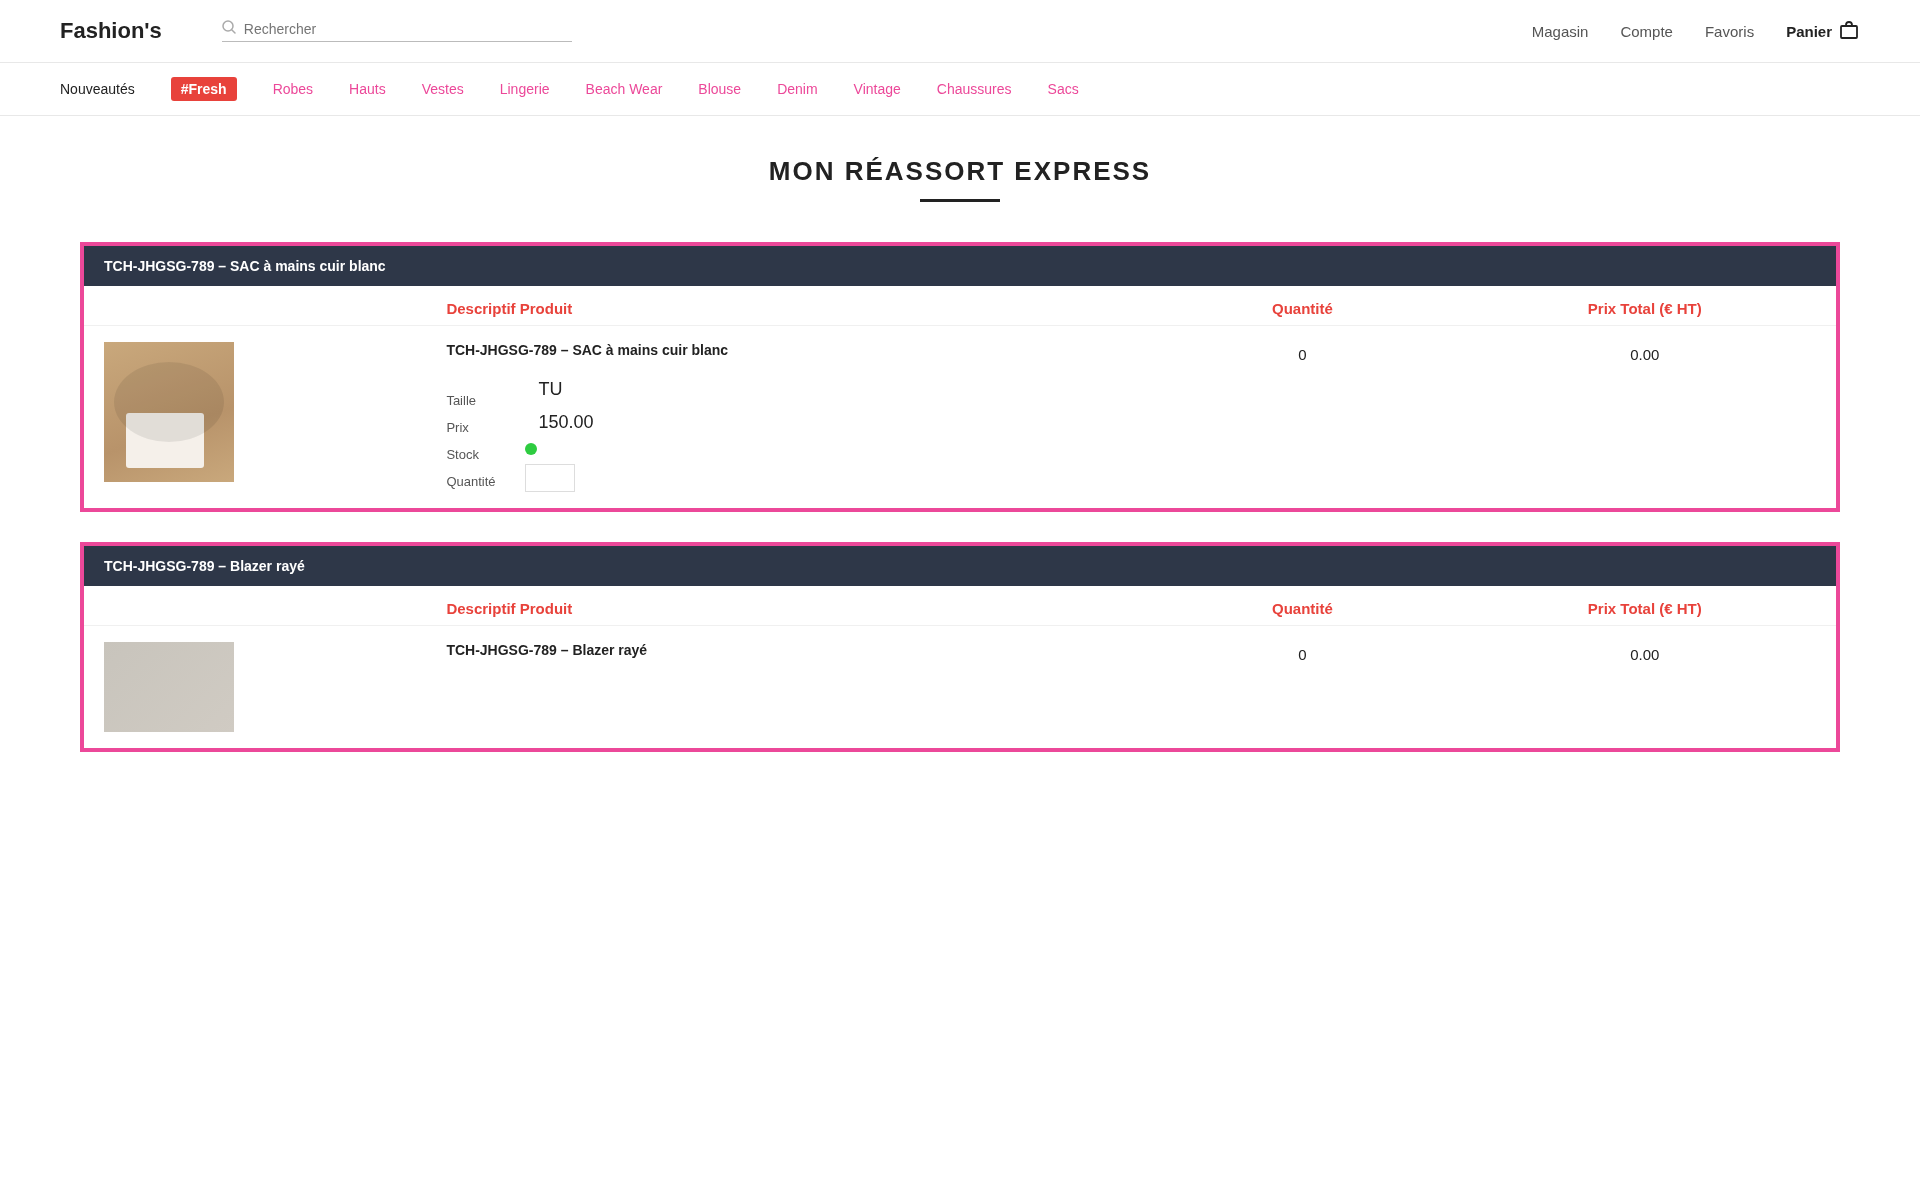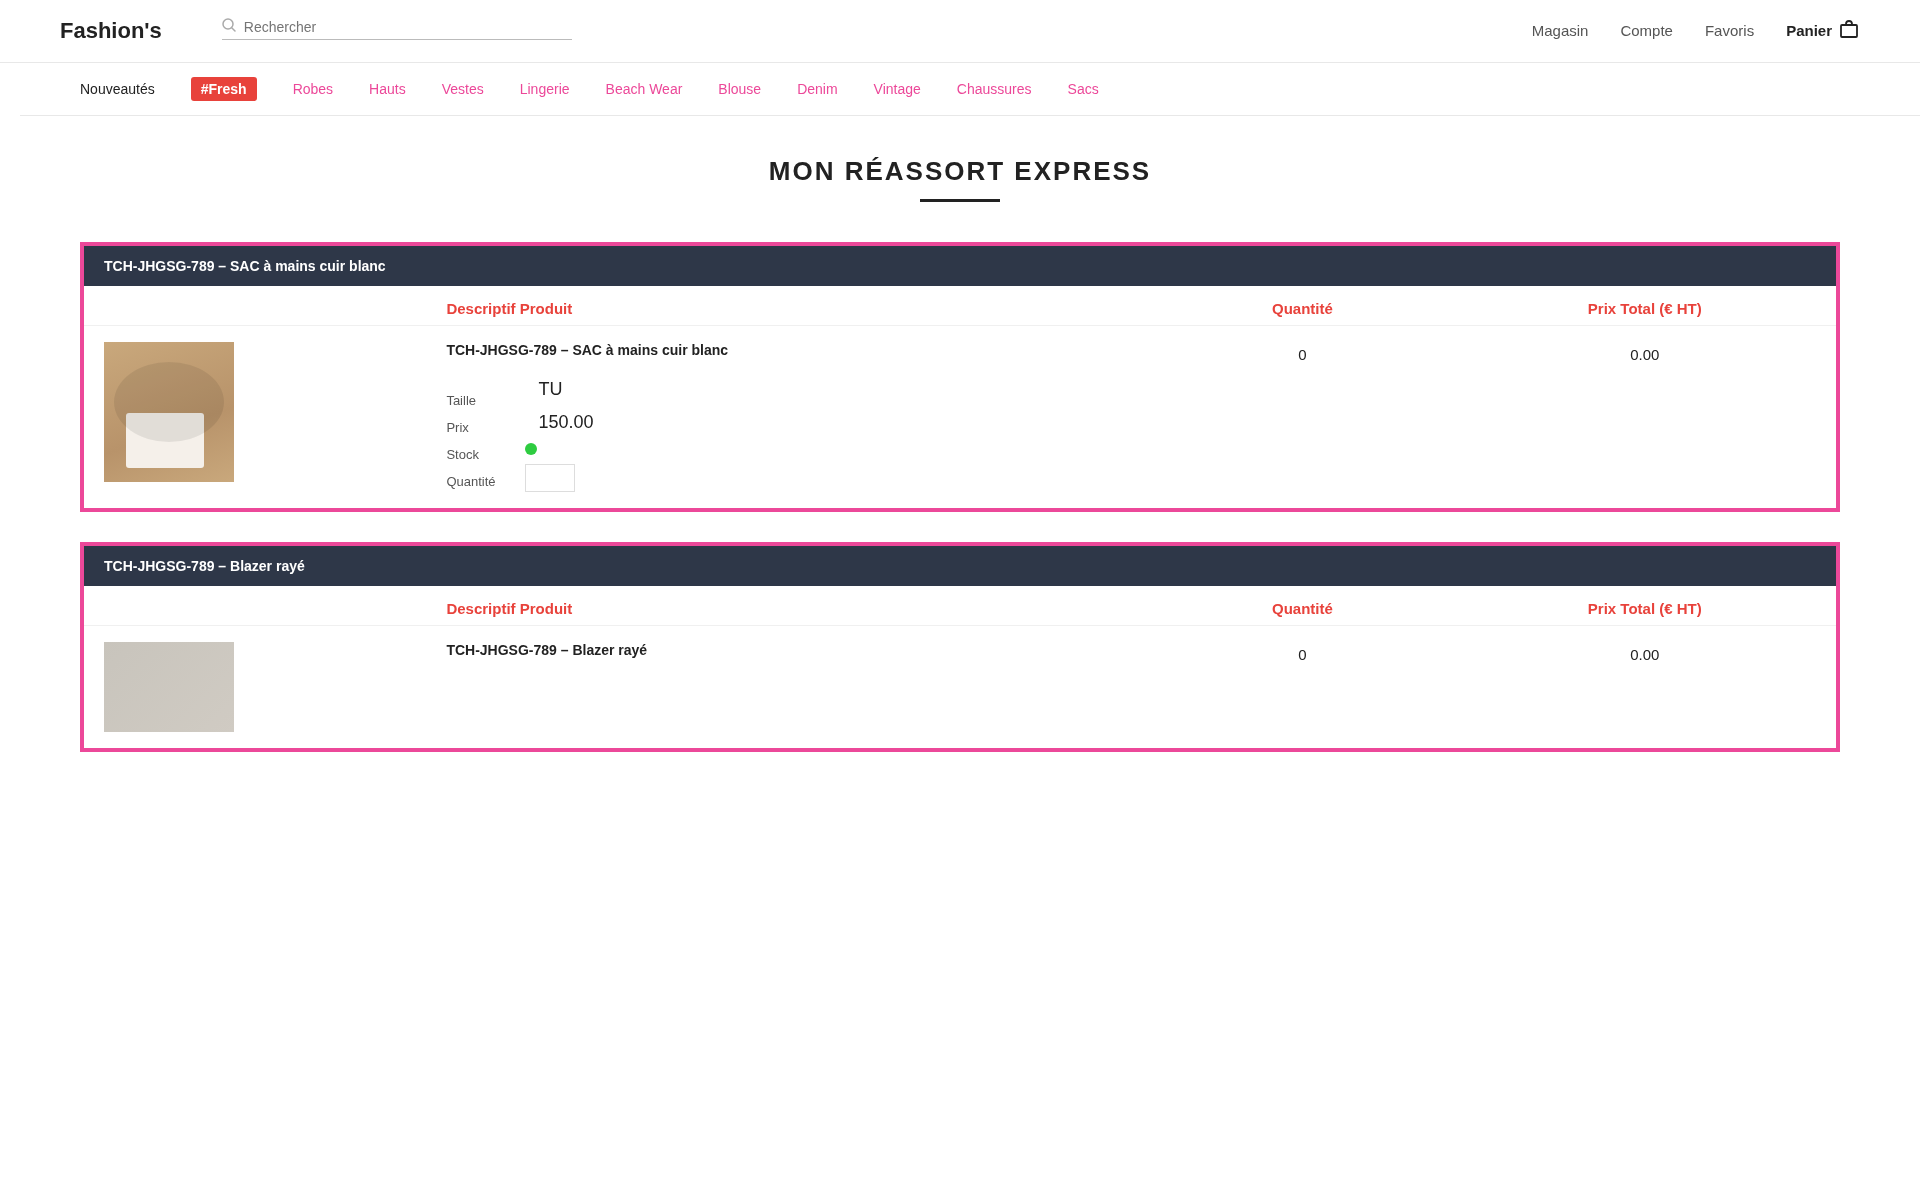--- a/index.html
+++ b/index.html
@@ -1,21 +1,21 @@
 <!DOCTYPE html>
 <html><head>
   <meta charset="utf-8">
   <style>
     * { margin: 0; padding: 0; box-sizing: border-box; }
     body { font-family: Arial, sans-serif; background: #fff; color: #222; font-size: 14px; }
 
     
     .header {
       display: flex;
-      align-items: flex-start;
+      align-items: center;
       padding: 18px 60px;
       border-bottom: 1px solid #e8e8e8;
       gap: 20px;
     }
     .header-logo {
       font-size: 22px;
       font-weight: bold;
       color: #222;
       white-space: nowrap;
       margin-right: 40px;
@@ -59,21 +59,20 @@
       gap: 6px;
     }
 
     
     .nav-bar {
       display: flex;
       align-items: center;
       padding: 14px 60px;
       border-bottom: 1px solid #e8e8e8;
       gap: 36px;
-      margin-left: 20px;
     }
     .nav-item {
       font-size: 14px;
       color: #ec4899;
       cursor: pointer;
       text-decoration: none;
       font-weight: 500;
     }
     .nav-item.fresh {
       background: #e8423b;

